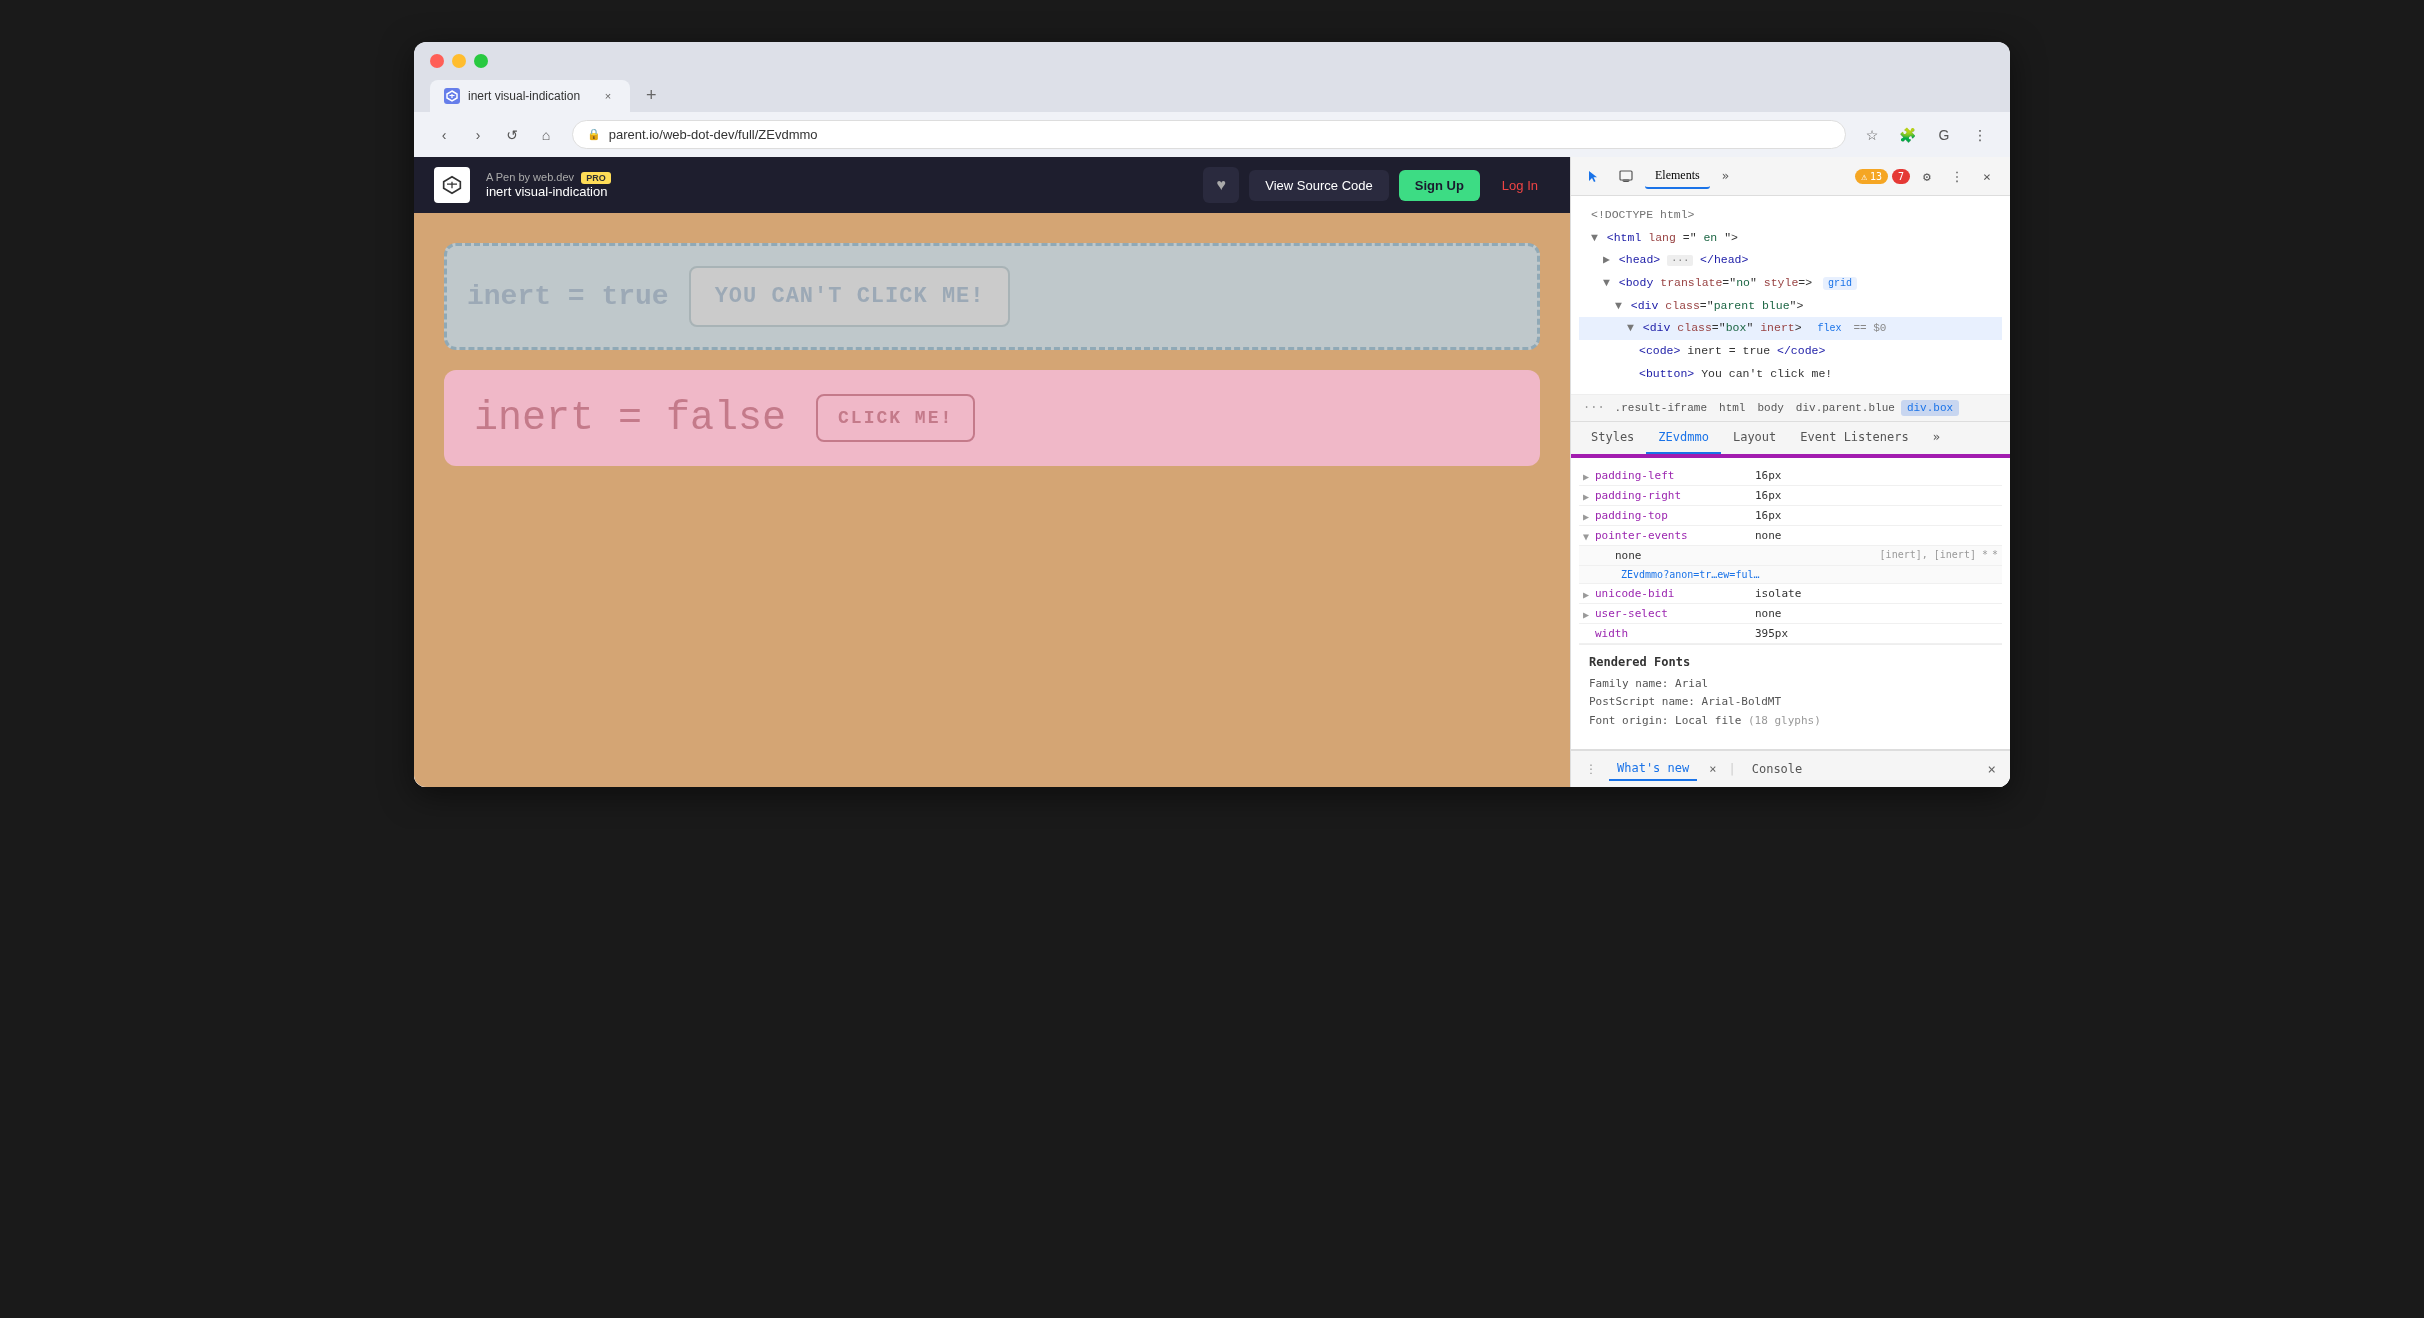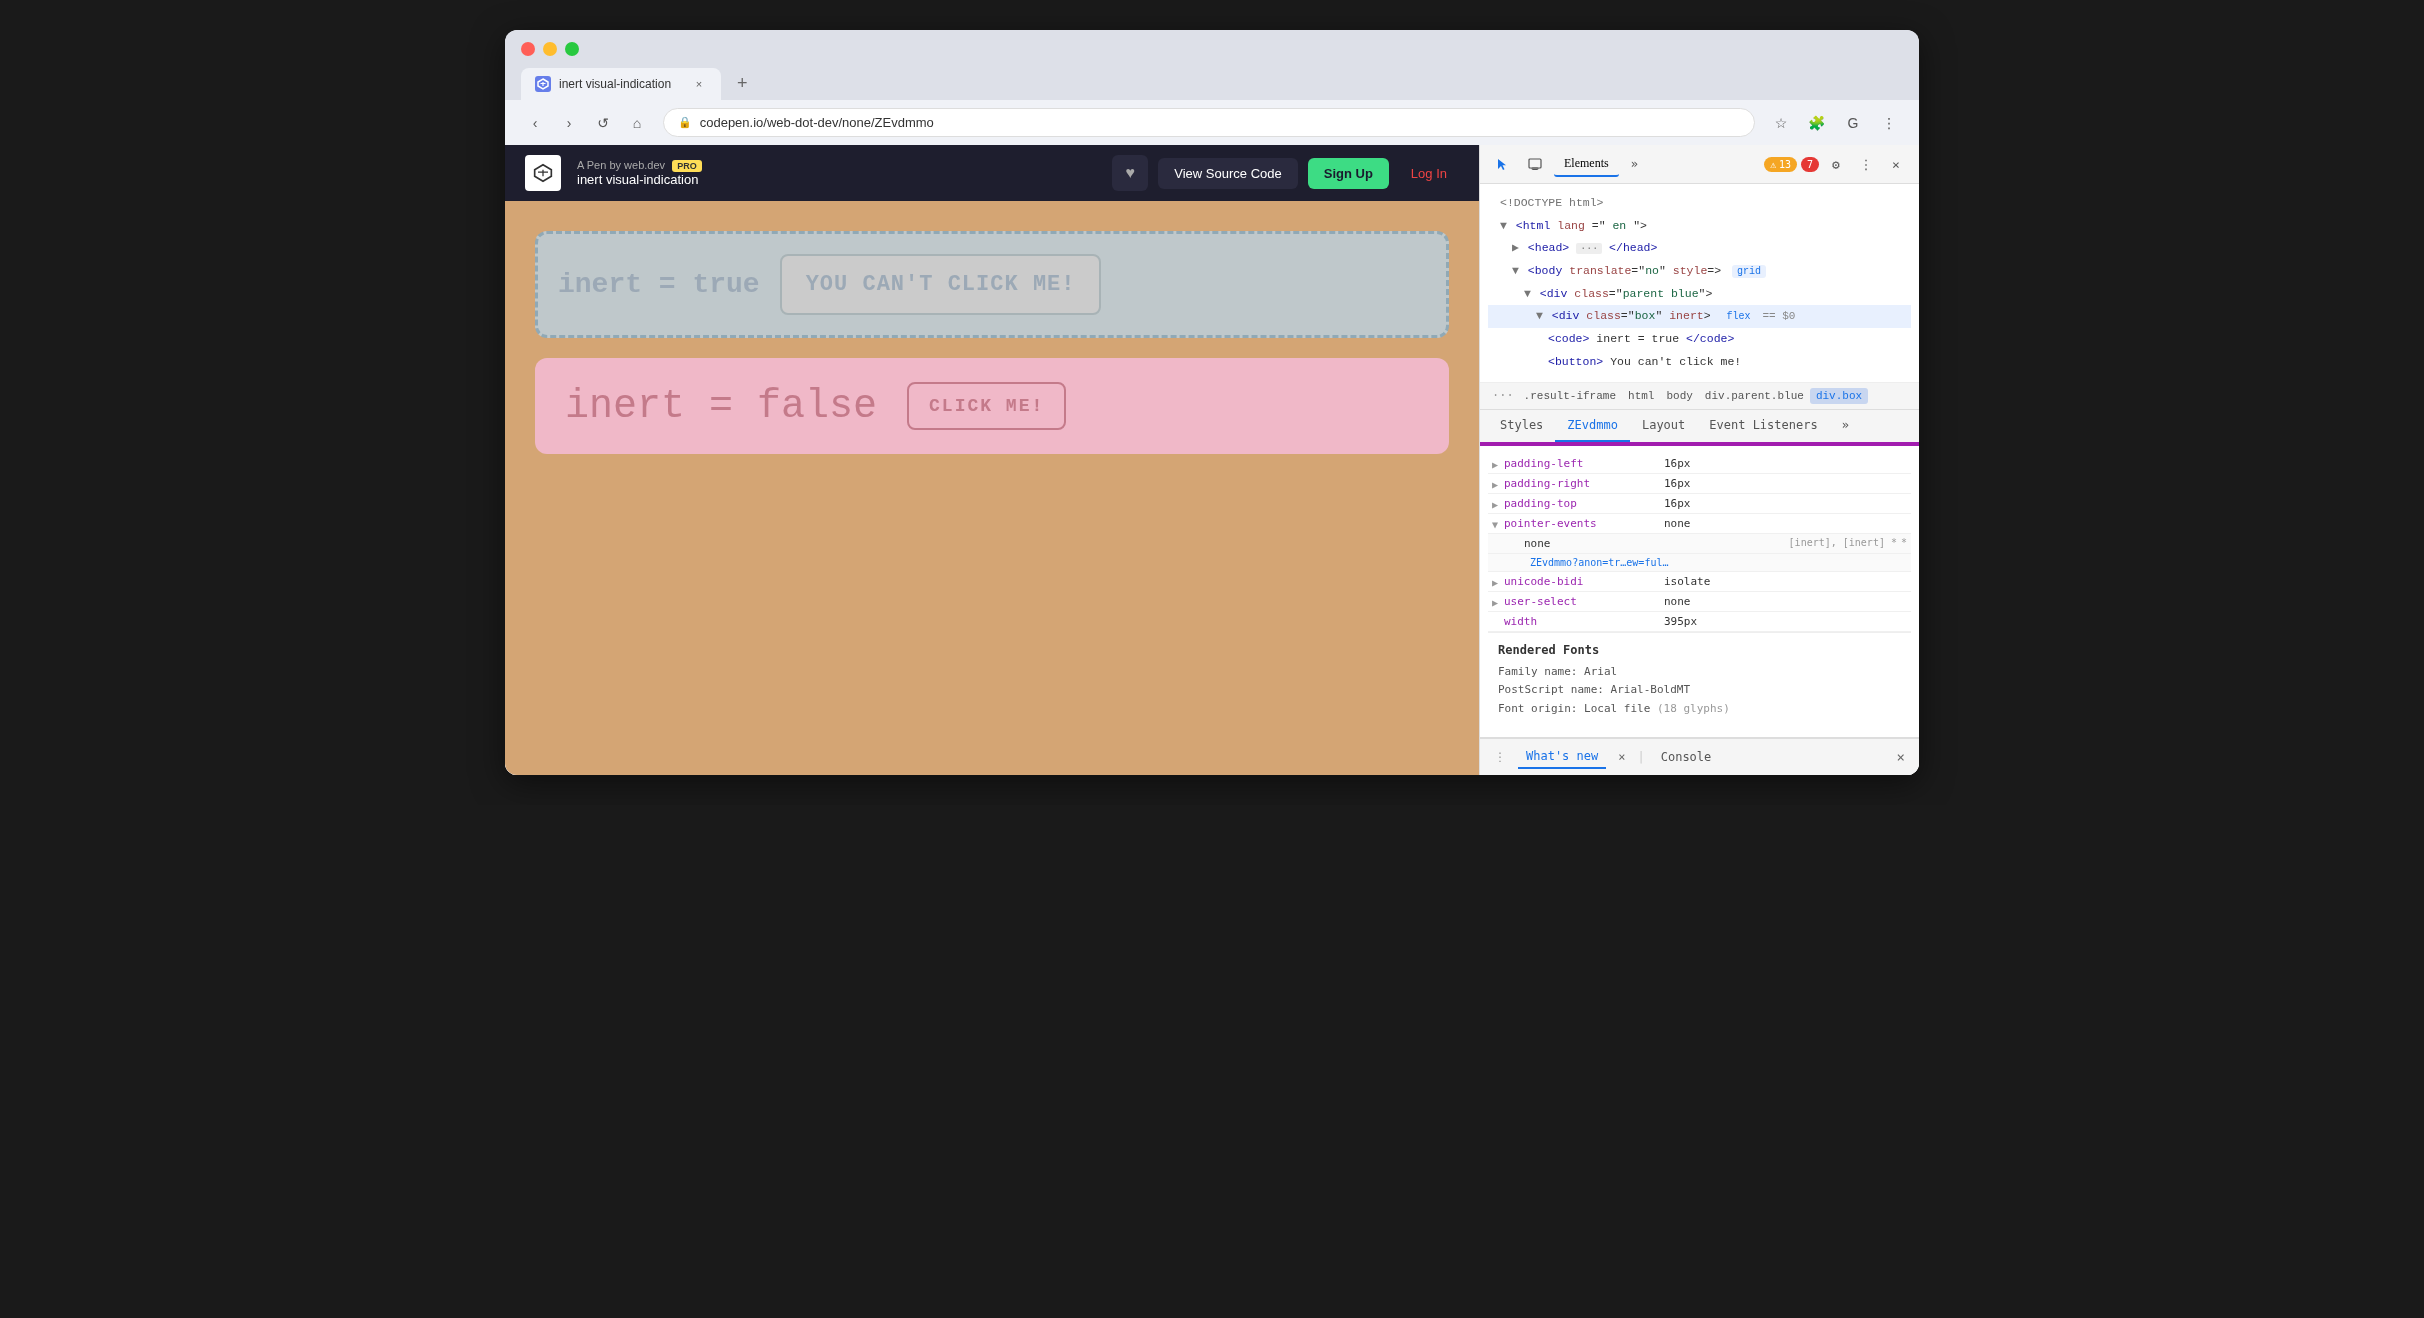--- a/index.html
+++ b/index.html
@@ -1,21 +1,21 @@
 <!DOCTYPE html>
 <html><head>
   <meta charset="utf-8">
   <style>
     * { box-sizing: border-box; margin: 0; padding: 0; }
     body { background: #1a1a1a; font-family: -apple-system, BlinkMacSystemFont, 'Segoe UI', sans-serif; }
 
     
     .browser-window {
-      width: 1414px;
-      margin: 30px auto;
+      width: 1596px;
+      margin: 42px auto;
       background: #e8eaf0;
       border-radius: 12px;
       overflow: hidden;
       box-shadow: 0 8px 32px rgba(0,0,0,0.5);
     }
 
     
     .title-bar {
       background: #dde0e8;
       padding: 12px 16px 0;
@@ -680,21 +680,21 @@
   <div class="address-bar">
     <div class="nav-buttons">
       <div class="nav-btn">‹</div>
       <div class="nav-btn">›</div>
       <div class="nav-btn">↺</div>
       <div class="nav-btn">⌂</div>
     </div>
 
     <div class="url-bar">
       <span class="url-icon">🔒</span>
-      <span class="url-text">codepen.io/web-dot-dev/none/ZEvdmmo</span>
+      <span class="url-text">parent.io/web-dot-dev/full/ZEvdmmo</span>
     </div>
 
     <div class="toolbar-right">
       <div class="toolbar-icon">☆</div>
       <div class="toolbar-icon">🧩</div>
       <div class="toolbar-icon">G</div>
       <div class="toolbar-icon">⋮</div>
     </div>
   </div>
 

